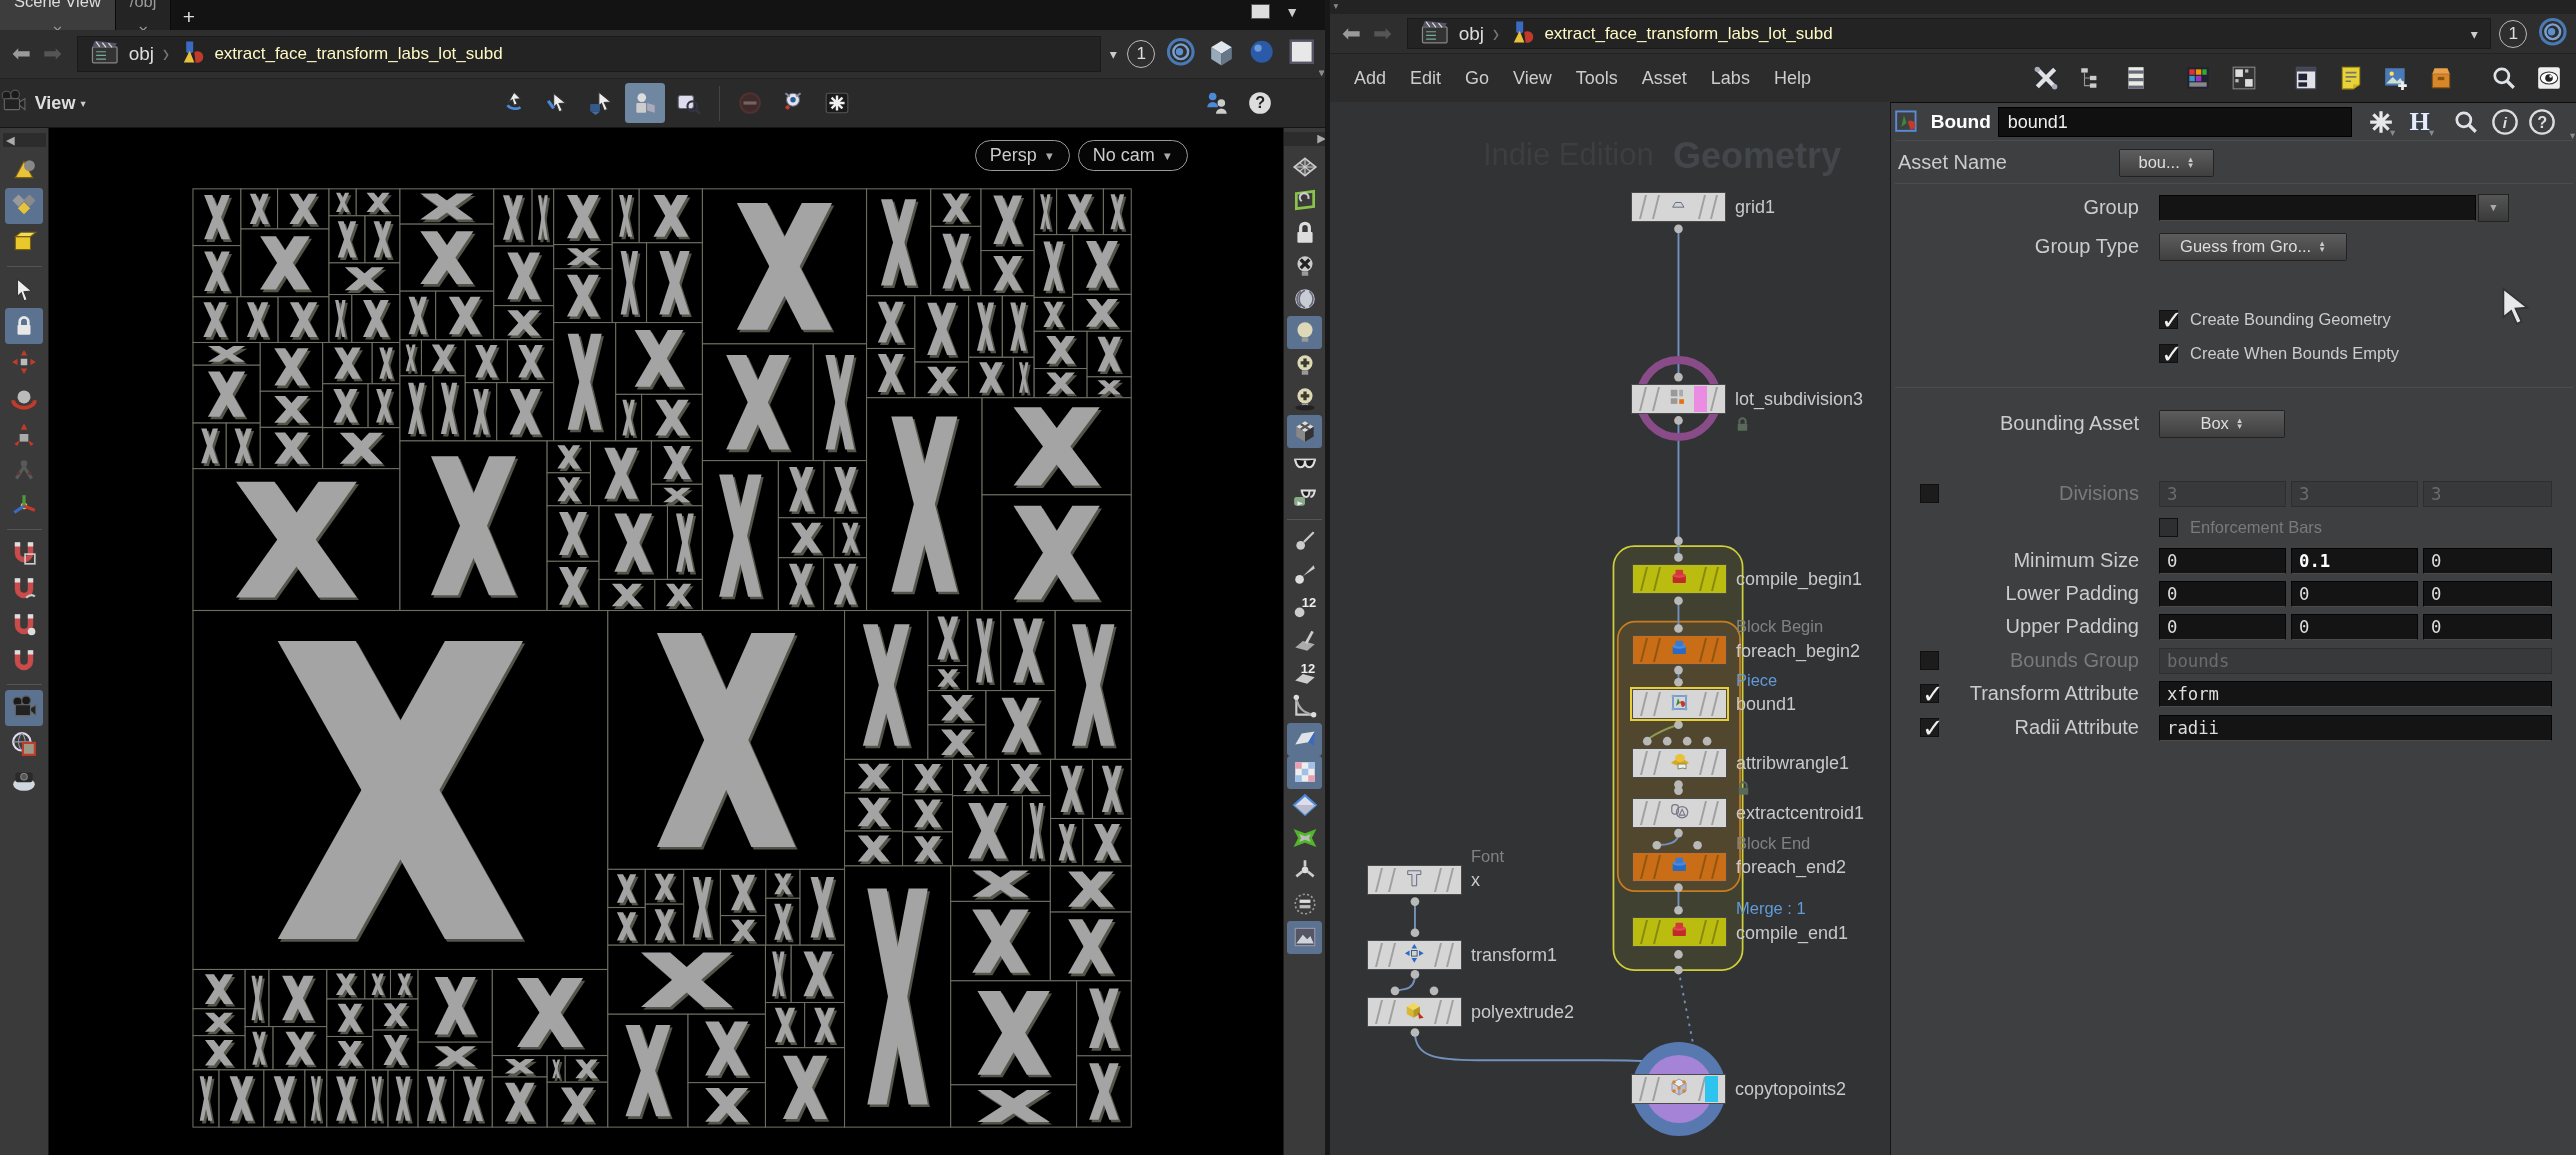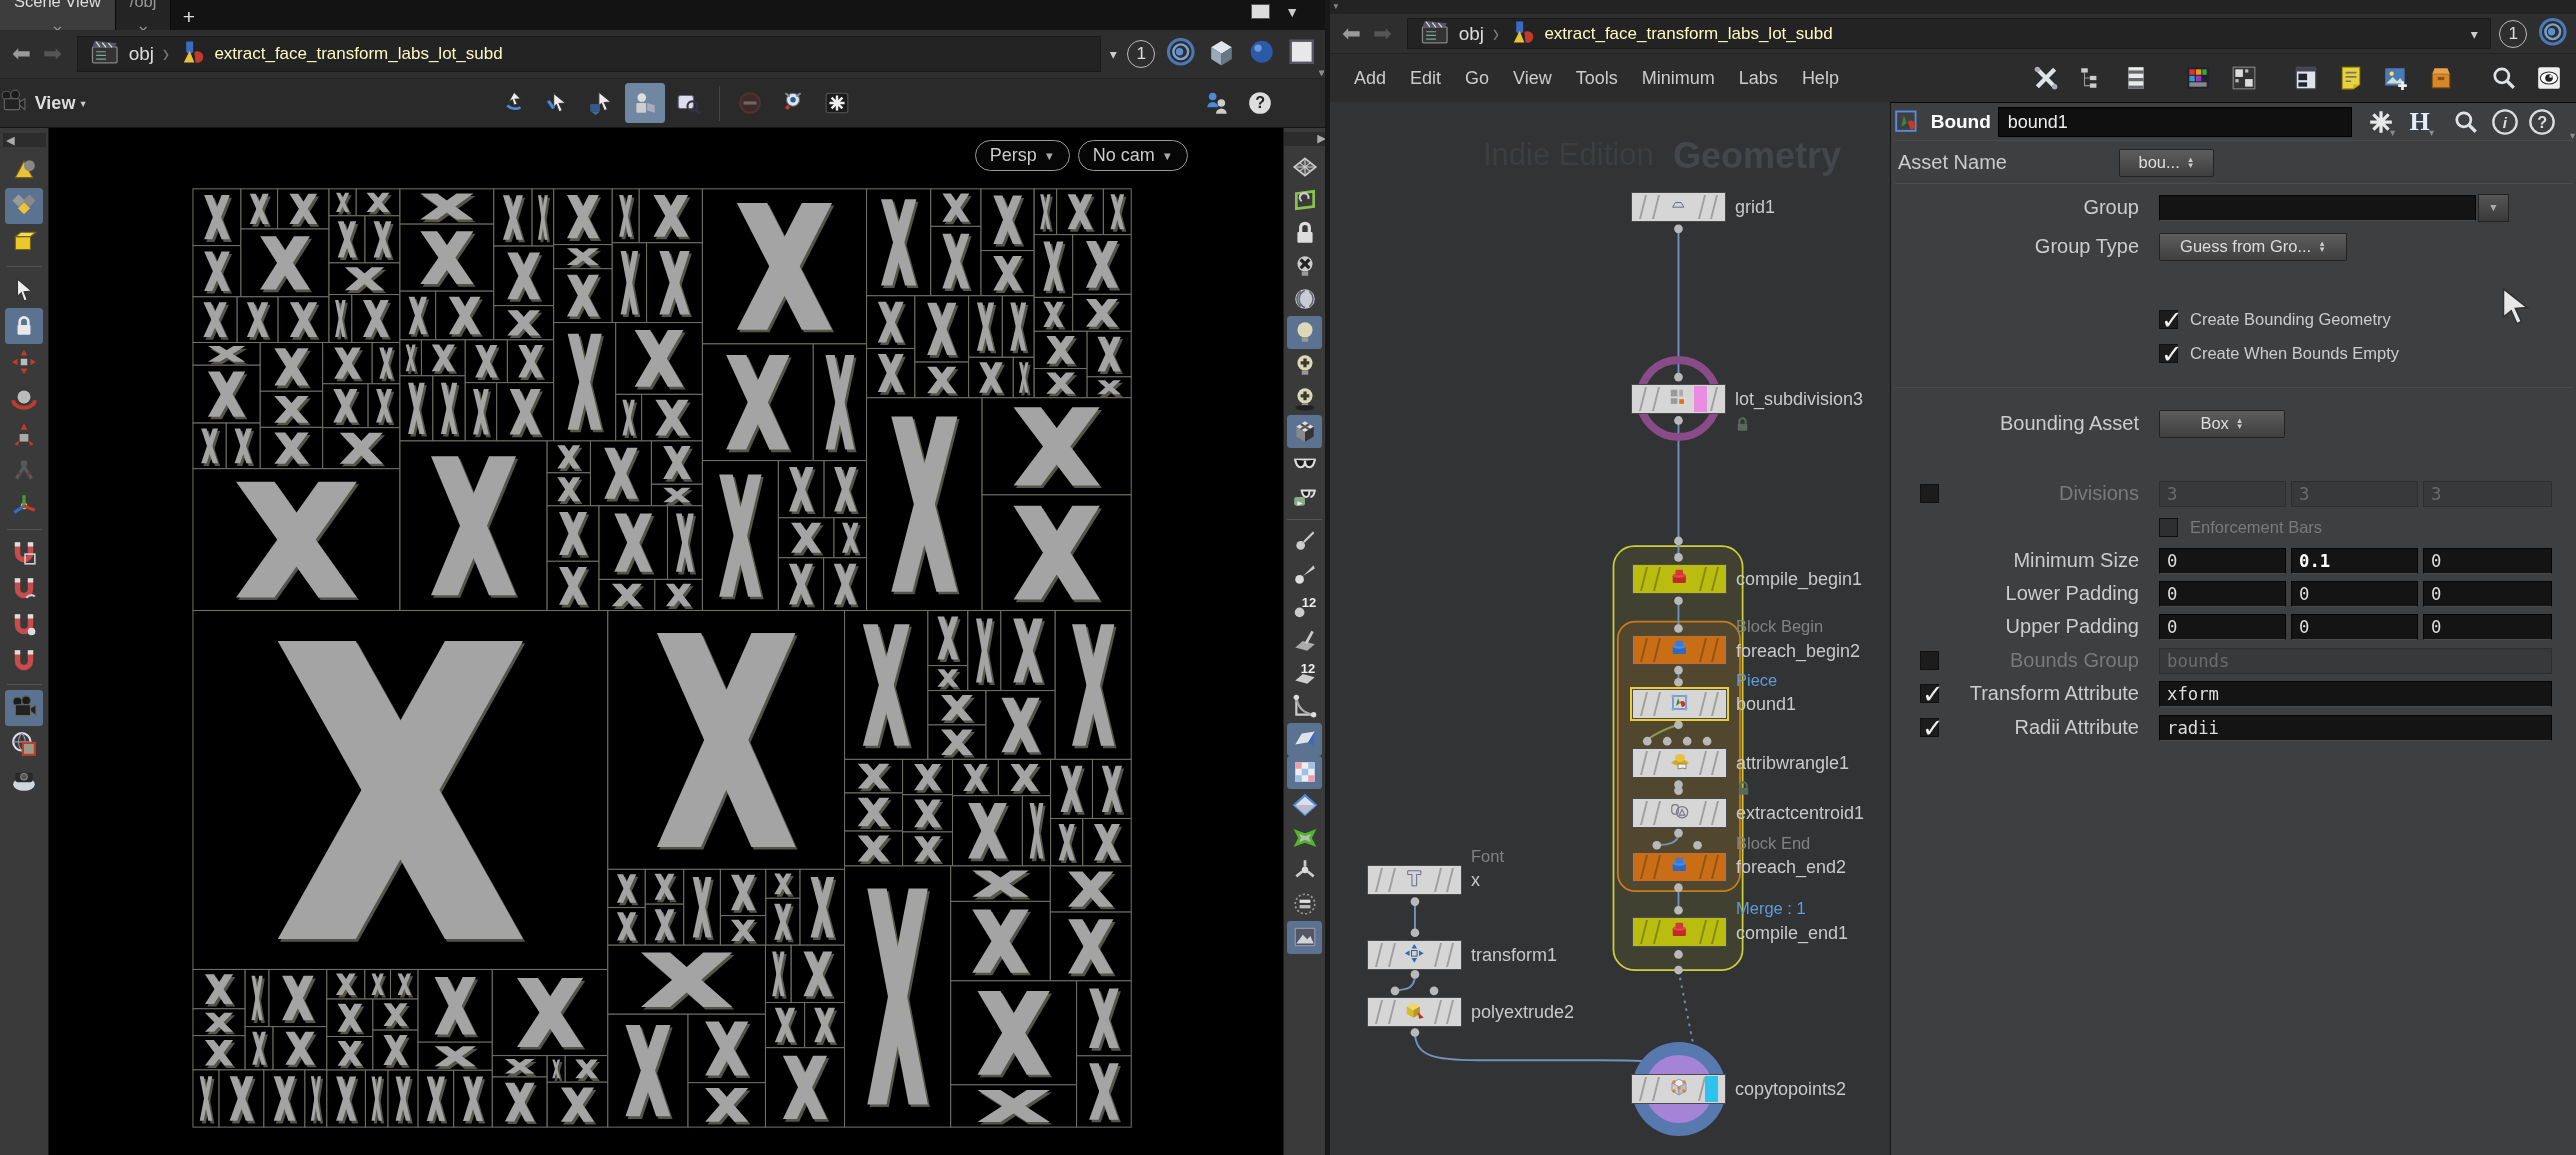--- a/index.html
+++ b/index.html
@@ -1531,21 +1531,21 @@
             </svg></span>
       </div>
     </div>
 
     <div id="np-menubar">
       <span class="menu-item">Add</span>
       <span class="menu-item">Edit</span>
       <span class="menu-item">Go</span>
       <span class="menu-item">View</span>
       <span class="menu-item">Tools</span>
-      <span class="menu-item">Minimum</span>
+      <span class="menu-item">Asset</span>
       <span class="menu-item">Labs</span>
       <span class="menu-item">Help</span>
       <div id="np-tools">
           <div class="ticon">
             <svg width="26" height="26" viewBox="0 0 24 24">
               <path d="M4 4 L20 20 M20 4 L4 20" stroke="#dfe3e8" stroke-width="4"></path>
               <circle cx="4" cy="4" r="2.5" fill="#aab"></circle>
               <circle cx="20" cy="20" r="2.5" fill="#aab"></circle>
             </svg>
           </div>

